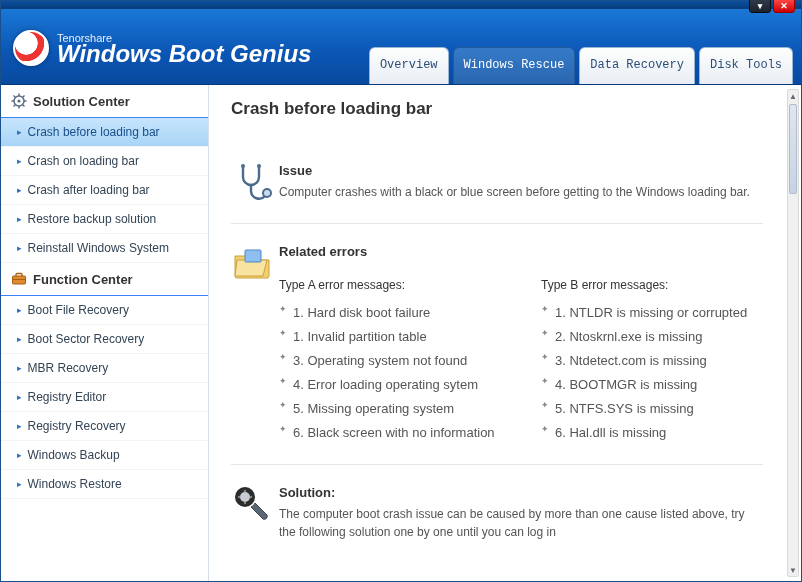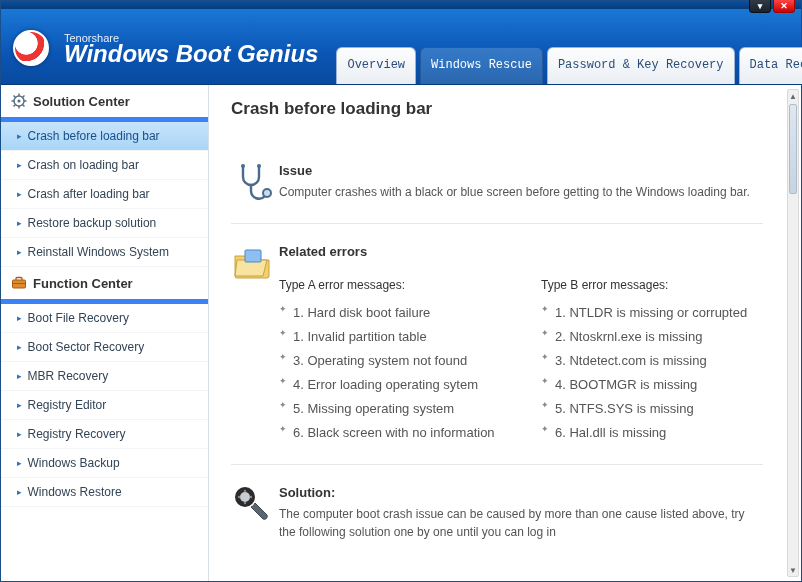--- a/index.html
+++ b/index.html
@@ -8,36 +8,36 @@
   .titlebar { height: 8px; background: linear-gradient(#0a4fa0,#083c7a); position: relative; }
   .winctrls { position: absolute; right: 6px; top: -2px; display: flex; gap: 2px; }
   .winbtn { width: 22px; height: 14px; border-radius: 0 0 3px 3px; display: flex; align-items: center; justify-content: center; font-size: 9px; font-weight: bold; color: #fff; }
   .winbtn.min { background: linear-gradient(#2f3a47,#1a222d); border:1px solid #0a0f14; }
   .winbtn.close { background: linear-gradient(#f44,#c00); border:1px solid #900; }
   .header {
     background: linear-gradient(#1a77d6,#0b55b4 60%,#084a9e);
     height: 76px; display: flex; align-items: flex-end; padding: 0 8px 0 12px; gap: 10px; color: #fff;
     border-bottom: 1px solid #063979;
   }
-  .brand { display: flex; align-items: center; gap: 15px; padding-bottom: 18px; flex: 0 0 auto; margin-right: 8px; }
+  .brand { display: flex; align-items: center; gap: 8px; padding-bottom: 18px; flex: 0 0 auto; margin-right: 32px; }
   .logo { width: 36px; height: 36px; border-radius: 50%; background: radial-gradient(circle at 35% 35%, #fff 0 38%, #e33 40% 60%, #fff 62% 100%); border:2px solid #fff; box-shadow: 0 0 4px rgba(0,0,0,.4); }
   .brand-text .small { font-size: 11px; line-height: 12px; opacity: .9; }
   .brand-text .big   { font-size: 24px; font-weight: bold; line-height: 20px; font-style: italic; }
   .tabs { display: flex; gap: 4px; align-items: flex-end; margin-left: auto; }
   .tab {
     background: linear-gradient(#fdfdfd,#e9eef4);
     color: #2a4d7a; font-size: 12px; padding: 10px 10px 12px; border-radius: 6px 6px 0 0;
     border: 1px solid #9ab6d6; border-bottom: none; cursor: pointer; white-space: nowrap;
     box-shadow: inset 0 1px 0 #fff;
     font-family: Liberation Mono, monospace;
   }
   .tab.active { background: linear-gradient(#357ac8,#2a66af); color: #fff; border-color:#235a9e; box-shadow:none; }
   .body { flex: 1; display: flex; min-height: 0; background: #fff; }
   .sidebar { width: 208px; border-right: 1px solid #d6dee8; background: #fff; overflow: hidden; }
-  .side-head { display: flex; align-items: center; gap: 6px; padding: 8px 10px; font-weight: bold; font-size: 13px; color: #333; border-bottom: 5px solid #3b82f6; }
+  .side-head { display: flex; align-items: center; gap: 6px; padding: 8px 10px; font-weight: bold; font-size: 13px; color: #333; border-bottom: 1px solid #3b82f6; }
   .side-head .hicon { width: 16px; height: 16px; display:inline-flex; align-items:center; justify-content:center; }
   .side-item { display: flex; align-items: center; gap: 6px; padding: 7px 10px 7px 16px; font-size: 12px; color: #345; cursor: pointer; border-bottom: 1px solid #f2f4f7; }
   .side-item .arrow { color: #2b6fc0; font-size: 9px; }
   .side-item.sel { background: linear-gradient(#c7e4fb,#a9d5f7); color:#1a4f8a; }
   .content-wrap { flex: 1; position: relative; }
   .content { position: absolute; inset: 0 16px 0 0; overflow-y: auto; padding: 14px 22px 30px 22px; }
   .content h1 { font-size: 17px; font-weight: bold; color: #333; margin-bottom: 24px; }
   .section { display: flex; gap: 4px; padding: 18px 0; border-bottom: 1px solid #e6e6e6; }
   .section:last-child { border-bottom: none; }
   .secicon { width: 44px; height: 44px; flex: 0 0 44px; display:flex; align-items:flex-start; justify-content:center; }
@@ -71,21 +71,20 @@
     <div class="brand">
       <div class="logo"></div>
       <div class="brand-text">
         <div class="small">Tenorshare</div>
         <div class="big">Windows Boot Genius</div>
       </div>
     </div>
     <div class="tabs" id="tabs">
         <div class="tab">Overview</div>
         <div class="tab active">Windows Rescue</div>
-        <div class="tab">Password &amp; Key Recovery</div>
         <div class="tab">Data Recovery</div>
         <div class="tab">Disk Tools</div>
       </div>
   </div>
 
   <div class="body">
     <div class="sidebar">
       <div class="side-head">
         <span class="hicon">
           <svg width="16" height="16" viewBox="0 0 16 16">

